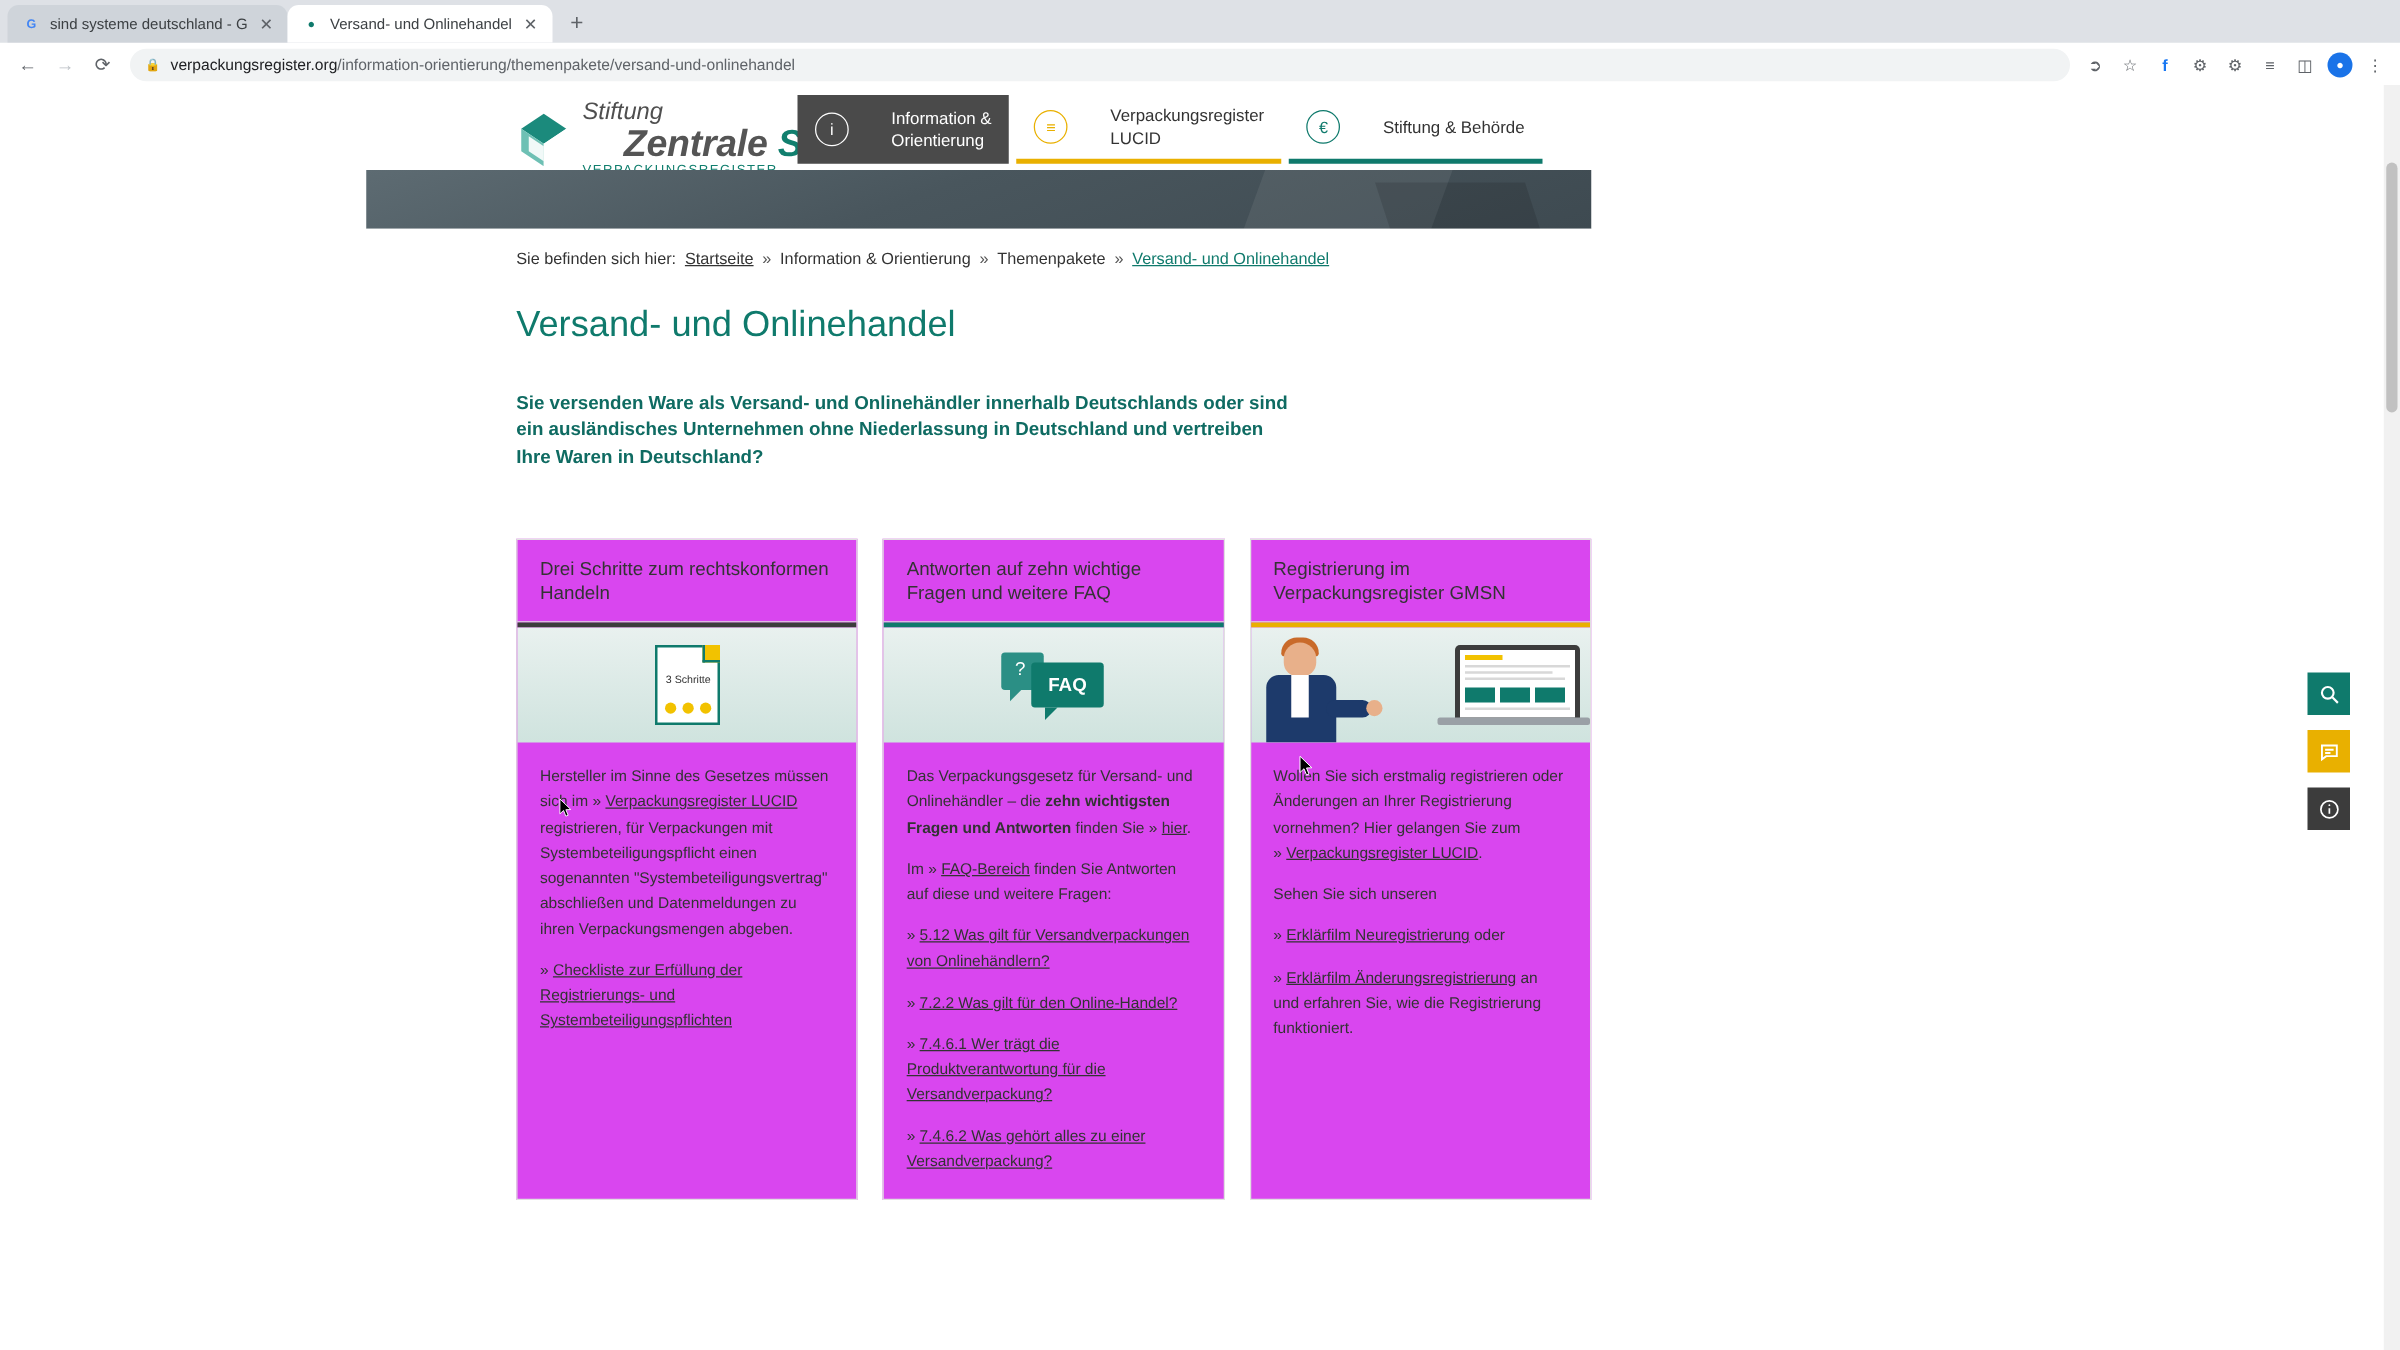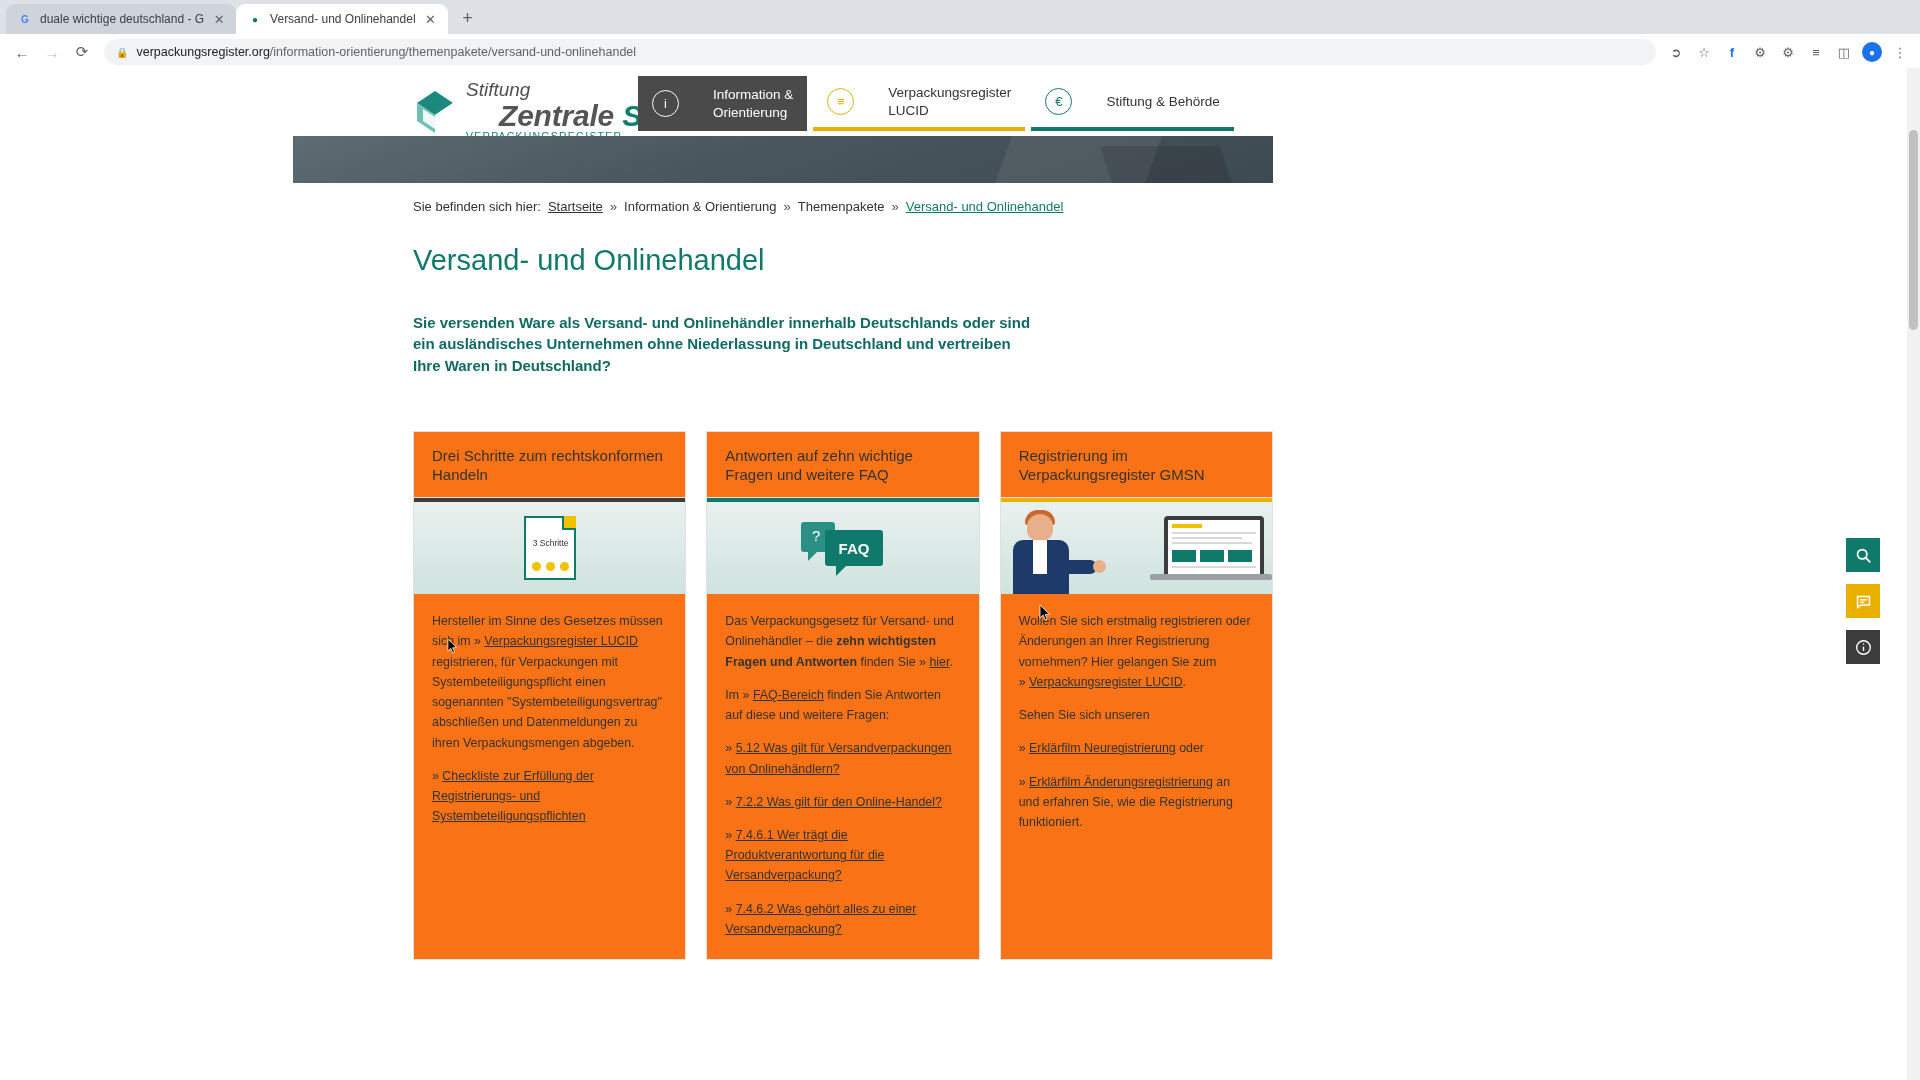--- a/index.html
+++ b/index.html
@@ -91,21 +91,21 @@
   .content { width:980px; margin:0 auto; background:#fff; padding: 0 0 0 0; position:relative;}
   .breadcrumb { padding: 16px 0 0 120px; font-size:13px; color:#333; display:flex; gap:7px; align-items:center;}
   .breadcrumb .sep { color:#555; }
   .breadcrumb a { color:#333; text-decoration:underline; }
   .breadcrumb .cur { color:#0f7a6c; text-decoration:underline; font-weight:normal;}
   h1.page-title { padding: 30px 0 0 120px; font-size:29px; font-weight:normal; color:#0f7a6c; }
   .intro { padding: 35px 120px 0 120px; font-size:15px; line-height:1.42;
      color:#0f6b62; font-weight:bold; max-width:860px; }
 
   .cards { display:flex; gap:20px; padding: 55px 0 0 120px; }
-  .card { width:280px; background:#f97316; border:1px solid #e0e0e0; display:flex; flex-direction:column; }
+  .card { width:280px; background:#d946ef; border:1px solid #e0e0e0; display:flex; flex-direction:column; }
   .card-head { padding: 14px 18px 13px 18px; font-size:15px; line-height:1.28; color:#333;
      min-height:54px; border-bottom:1px solid #e0e0e0; }
   .card-accentbar { height:4px; }
   .card-img { height:92px; position:relative; overflow:hidden;
      background:linear-gradient(180deg,#e9f1ef 0%,#cfe3de 100%); }
   .card-body { padding: 17px 18px 20px 18px; font-size:12.4px; line-height:1.63; color:#333; }
   .card-body a { color:#333; }
   .card-body p { margin-bottom: 13px; }
   .card-body p:last-child { margin-bottom:0; }
   .chev { color:#333; }
@@ -158,21 +158,21 @@
   .cursor2 { position:absolute; left:1039px; top:536px; width:12px; height:18px; pointer-events:none; }
 </style>
 </head>
 <body>
 
 <div id="browser">
 
   <div class="tabstrip">
     <div class="tab inactive">
       <span class="favicon" style="color:#4285f4">G</span>
-      <span class="tab-title">duale wichtige deutschland - G</span>
+      <span class="tab-title">sind systeme deutschland - G</span>
       <span class="tab-close">✕</span>
     </div>
     <div class="tab active">
       <span class="favicon" style="color:#0f7a6c">●</span>
       <span class="tab-title">Versand- und Onlinehandel</span>
       <span class="tab-close">✕</span>
     </div>
     <div class="newtab">+</div>
   </div>
 

